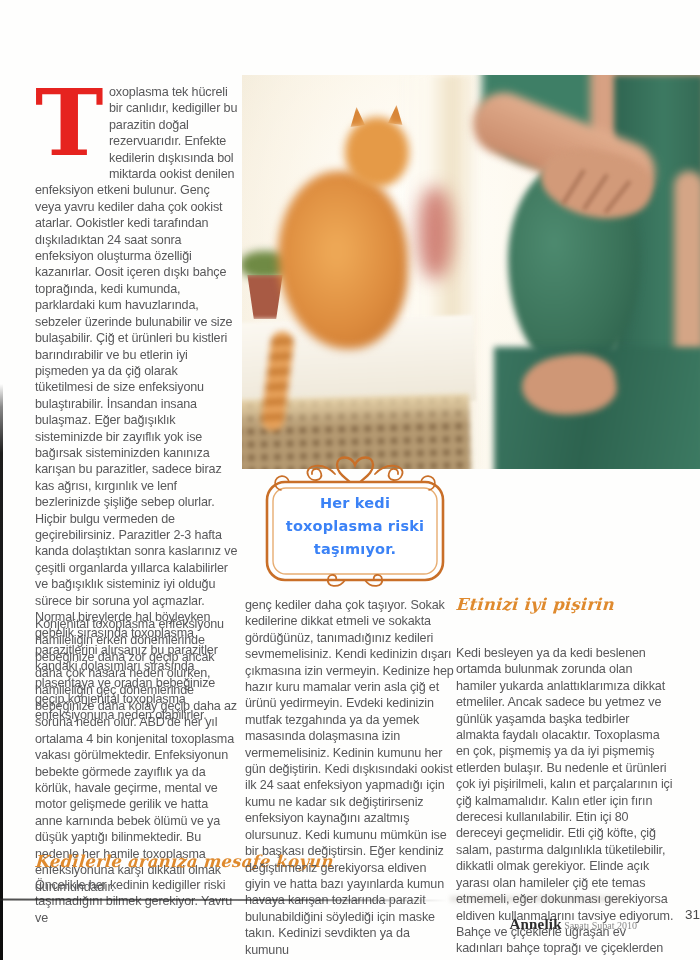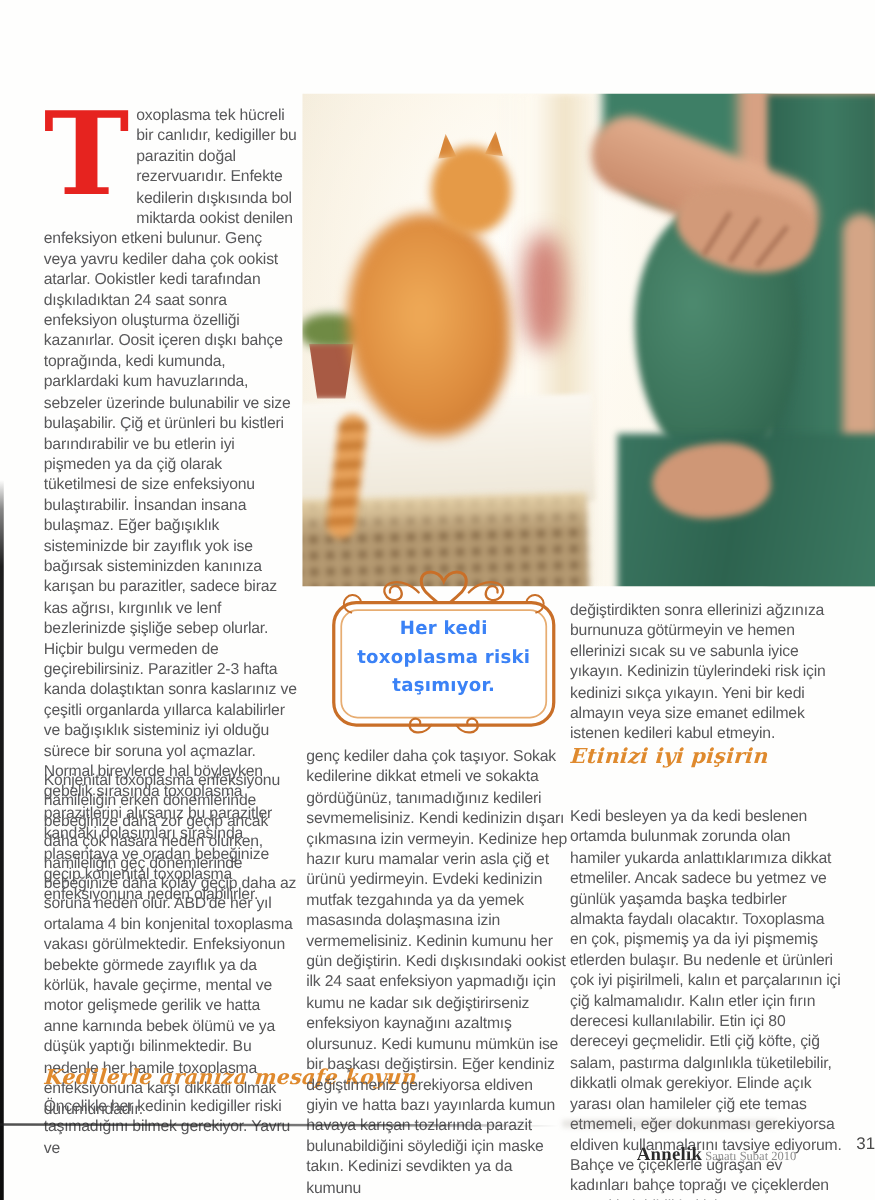--- a/index.html
+++ b/index.html
@@ -147,21 +147,20 @@
 
   <p class="par col1p1">
     <span class="dropcap">T</span><span>oxoplasma tek hücreli bir canlıdır, kedigiller bu parazitin doğal rezervuarıdır. Enfekte kedilerin dışkısında bol miktarda ookist denilen enfeksiyon etkeni bulunur. Genç veya yavru kediler daha çok ookist atarlar. Ookistler kedi tarafından dışkıladıktan 24 saat sonra enfeksiyon oluşturma özelliği kazanırlar. Oosit içeren dışkı bahçe toprağında, kedi kumunda, parklardaki kum havuzlarında, sebzeler üzerinde bulunabilir ve size bulaşabilir. Çiğ et ürünleri bu kistleri barındırabilir ve bu etlerin iyi pişmeden ya da çiğ olarak tüketilmesi de size enfeksiyonu bulaştırabilir. İnsandan insana bulaşmaz. Eğer bağışıklık sisteminizde bir zayıflık yok ise bağırsak sisteminizden kanınıza karışan bu parazitler, sadece biraz kas ağrısı, kırgınlık ve lenf bezlerinizde şişliğe sebep olurlar. Hiçbir bulgu vermeden de geçirebilirsiniz. Parazitler 2-3 hafta kanda dolaştıktan sonra kaslarınız ve çeşitli organlarda yıllarca kalabilirler ve bağışıklık sisteminiz iyi olduğu sürece bir soruna yol açmazlar. Normal bireylerde hal böyleyken gebelik sırasında toxoplasma parazitlerini alırsanız bu parazitler kandaki dolaşımları sırasında plasentaya ve oradan bebeğinize geçip konjenital toxoplasma enfeksiyonuna neden olabilirler.</span>
   </p>
   <p class="par col1p2">Konjenital toxoplasma enfeksiyonu hamileliğin erken dönemlerinde bebeğinize daha zor geçip ancak daha çok hasara neden olurken, hamileliğin geç dönemlerinde bebeğinize daha kolay geçip daha az soruna neden olur. ABD'de her yıl ortalama 4 bin konjenital toxoplasma vakası görülmektedir. Enfeksiyonun bebekte görmede zayıflık ya da körlük, havale geçirme, mental ve motor gelişmede gerilik ve hatta anne karnında bebek ölümü ve ya düşük yaptığı bilinmektedir. Bu nedenle her hamile toxoplasma enfeksiyonuna karşı dikkatli olmak durumundadır.</p>
   <h3 class="script-heading h-cats">Kedilerle aranıza mesafe koyun</h3>
   <p class="par col1p3">Öncelikle her kedinin kedigiller riski taşımadığını bilmek gerekiyor. Yavru ve</p>
 
   <p class="par col2p1">genç kediler daha çok taşıyor. Sokak kedilerine dikkat etmeli ve sokakta gördüğünüz, tanımadığınız kedileri sevmemelisiniz. Kendi kedinizin dışarı çıkmasına izin vermeyin. Kedinize hep hazır kuru mamalar verin asla çiğ et ürünü yedirmeyin. Evdeki kedinizin mutfak tezgahında ya da yemek masasında dolaşmasına izin vermemelisiniz. Kedinin kumunu her gün değiştirin. Kedi dışkısındaki ookist ilk 24 saat enfeksiyon yapmadığı için kumu ne kadar sık değiştirirseniz enfeksiyon kaynağını azaltmış olursunuz. Kedi kumunu mümkün ise bir başkası değiştirsin. Eğer kendiniz değiştirmeniz gerekiyorsa eldiven giyin ve hatta bazı yayınlarda kumun havaya karışan tozlarında parazit bulunabildiğini söylediği için maske takın. Kedinizi sevdikten ya da kumunu</p>
 
-  <p class="par col3p1">değiştirdikten sonra ellerinizi ağzınıza burnunuza götürmeyin ve hemen ellerinizi sıcak su ve sabunla iyice yıkayın. Kedinizin tüylerindeki risk için kedinizi sıkça yıkayın. Yeni bir kedi almayın veya size emanet edilmek istenen kedileri kabul etmeyin.</p>
   <h3 class="script-heading h-meat">Etinizi iyi pişirin</h3>
   <p class="par col3p2">Kedi besleyen ya da kedi beslenen ortamda bulunmak zorunda olan hamiler yukarda anlattıklarımıza dikkat etmeliler. Ancak sadece bu yetmez ve günlük yaşamda başka tedbirler almakta faydalı olacaktır. Toxoplasma en çok, pişmemiş ya da iyi pişmemiş etlerden bulaşır. Bu nedenle et ürünleri çok iyi pişirilmeli, kalın et parçalarının içi çiğ kalmamalıdır. Kalın etler için fırın derecesi kullanılabilir. Etin içi 80 dereceyi geçmelidir. Etli çiğ köfte, çiğ salam, pastırma dalgınlıkla tüketilebilir, dikkatli olmak gerekiyor. Elinde açık yarası olan hamileler çiğ ete temas etmemeli, eğer dokunması gerekiyorsa eldiven kullanmalarını tavsiye ediyorum. Bahçe ve çiçeklerle uğraşan ev kadınları bahçe toprağı ve çiçeklerden paraziti alabildikleri için</p>
 
   <div class="callout">
     <svg width="184" height="152" viewBox="0 0 184 152">
       <g fill="none" stroke="#c96f28" stroke-width="2.4" stroke-linecap="round">
         <path d="M92 29 C88 19 74 19 74 29 C74 38 84 42 92 51 C100 42 110 38 110 29 C110 19 96 19 92 29 Z"></path>
         <path d="M72 38 C60 25 41 29 45 39 C48 47 61 45 58 37 C56 31 48 32 49 38" stroke-width="1.8"></path>
         <path d="M112 38 C124 25 143 29 139 39 C136 47 123 45 126 37 C128 31 136 32 135 38" stroke-width="1.8"></path>
         <rect x="4" y="46" width="176" height="98" rx="18" fill="#ffffff" stroke-width="2.6"></rect>

